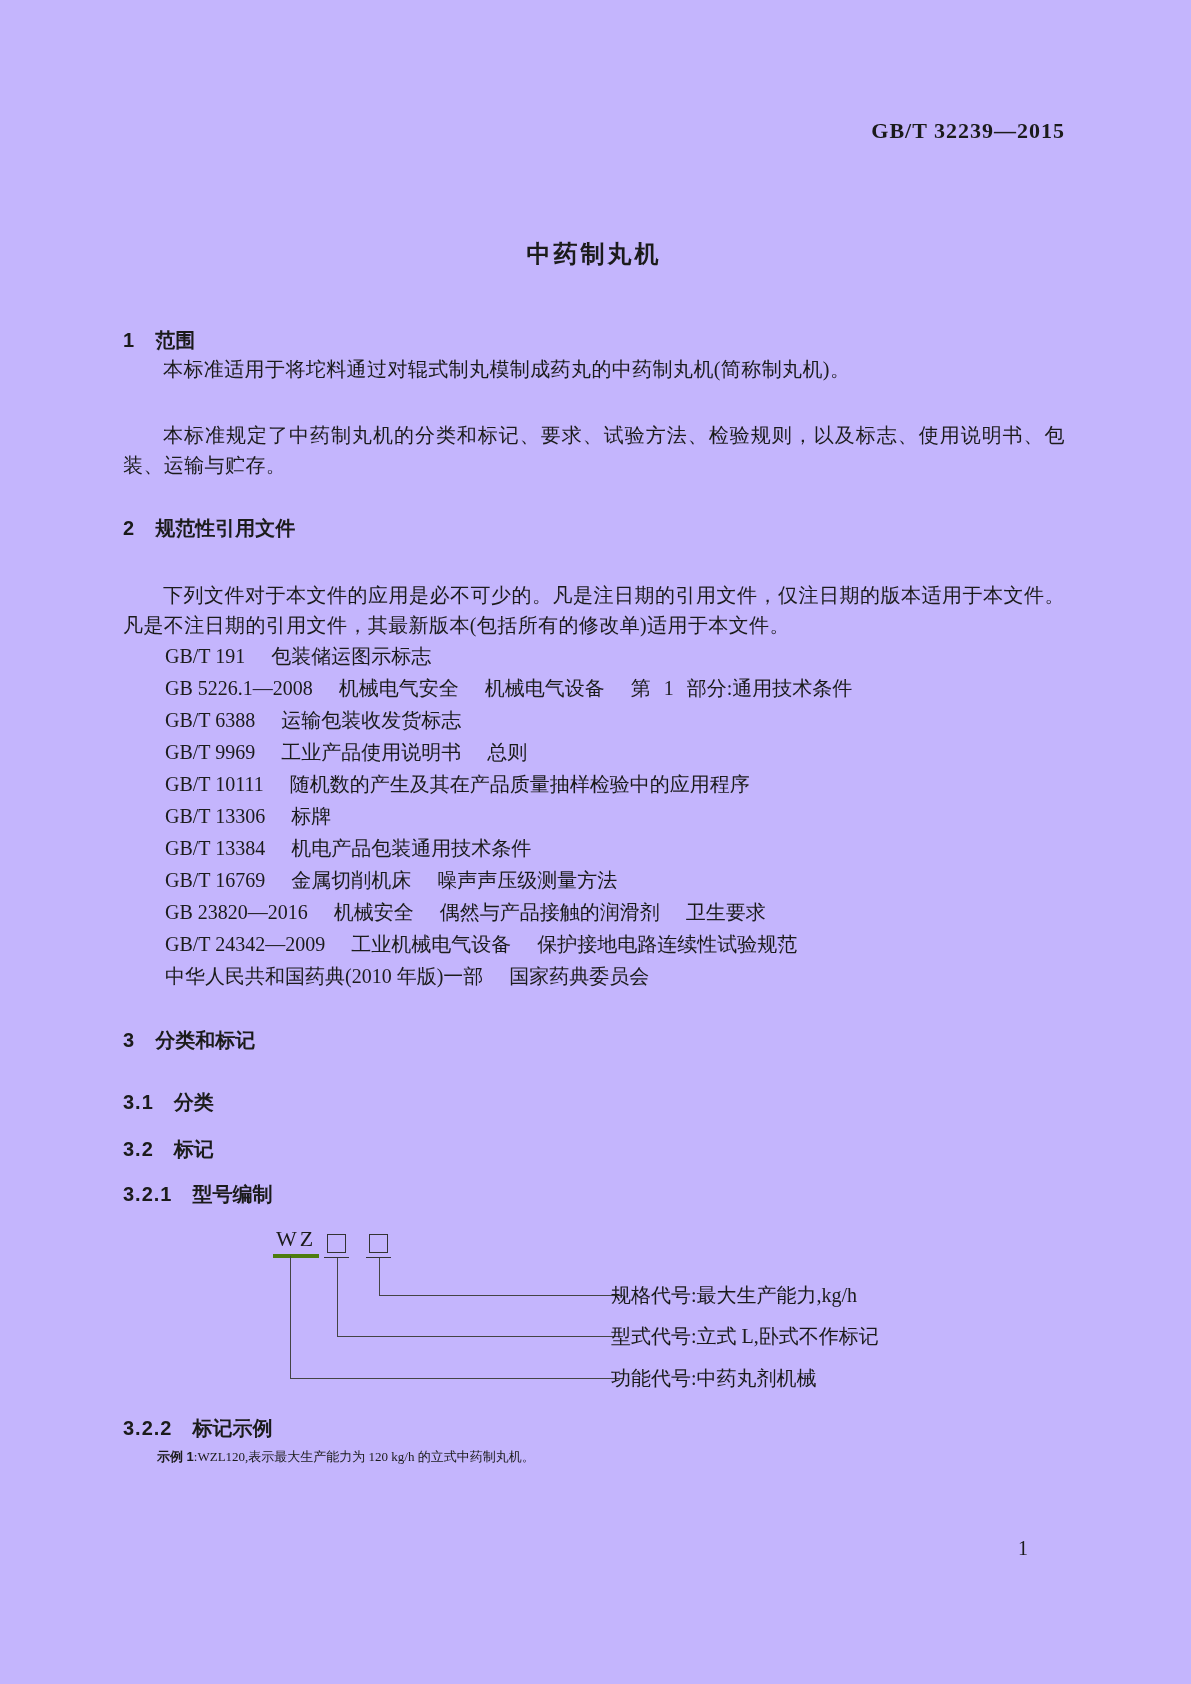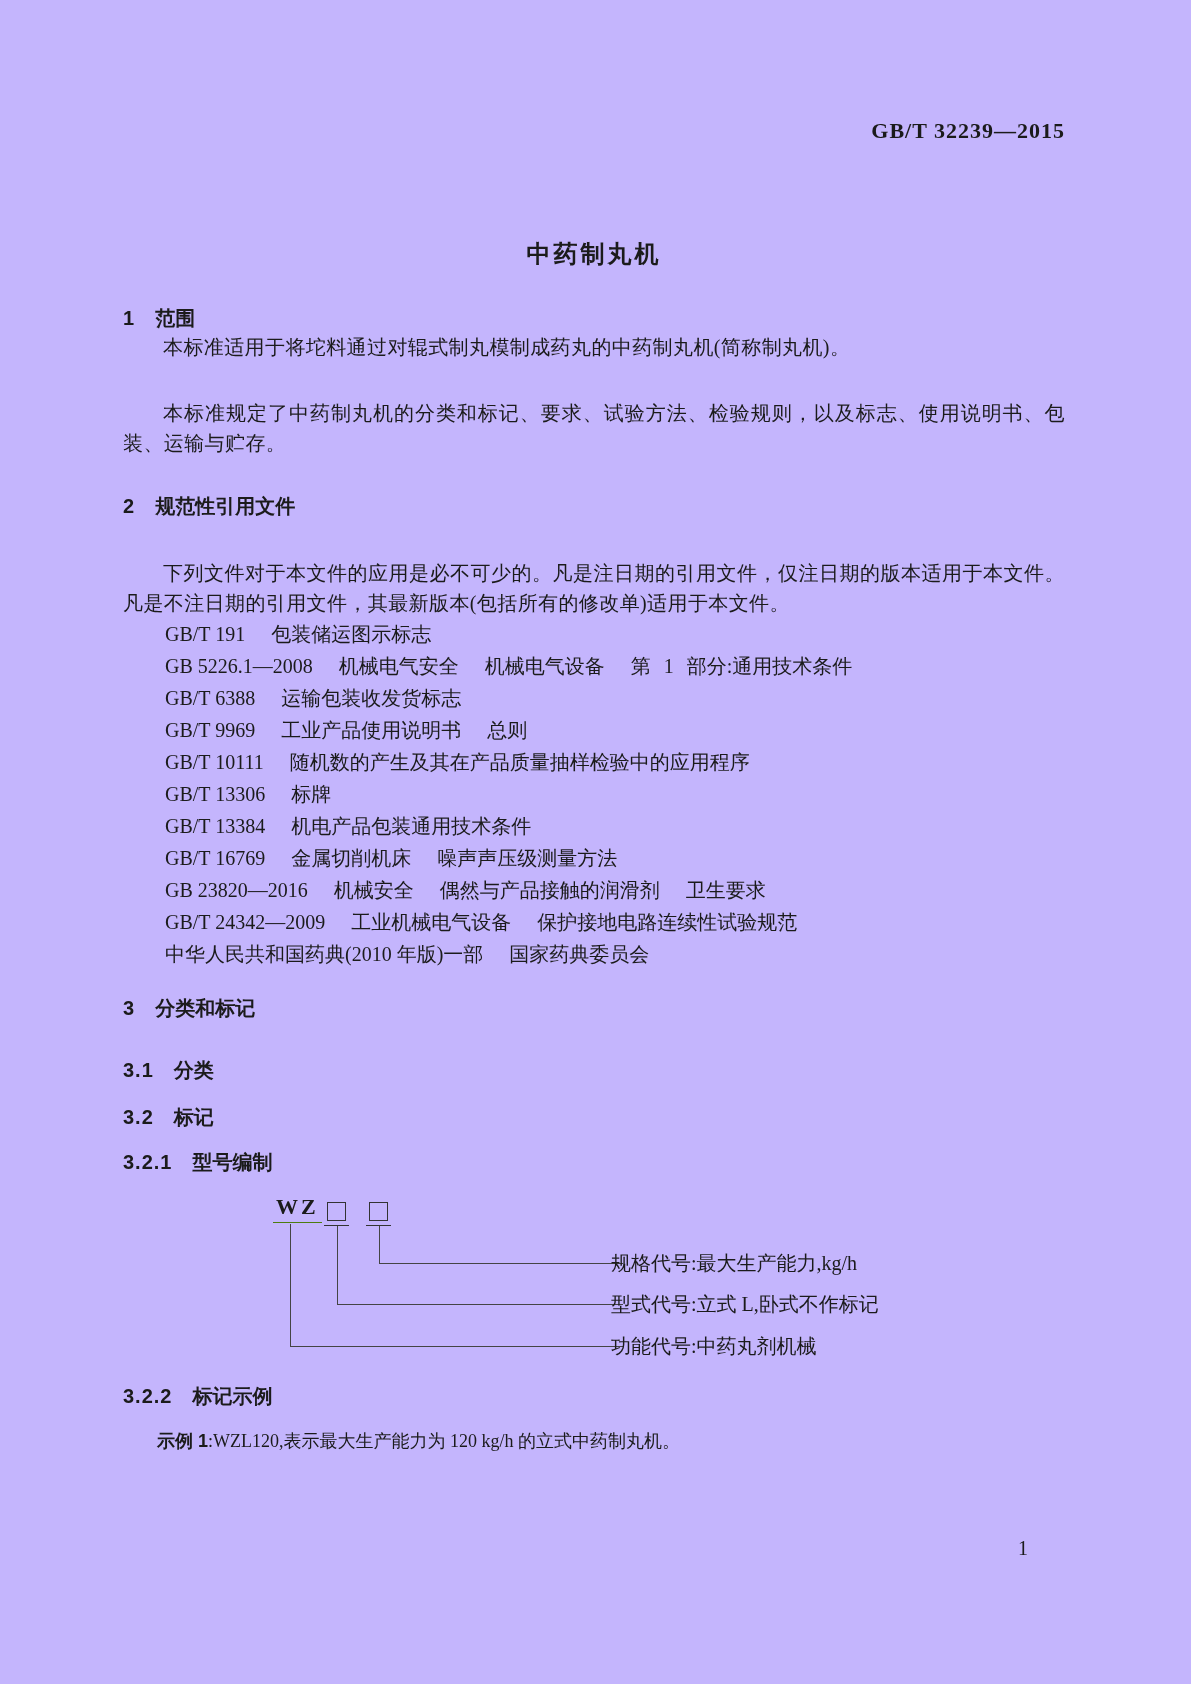--- a/index.html
+++ b/index.html
@@ -34,23 +34,23 @@
     letter-spacing: 3px;
     line-height: 40px;
   }
   .h {
     font-family: "Liberation Sans", "DejaVu Sans", sans-serif;
     font-weight: 700;
     font-size: 20px;
     line-height: 28px;
   }
   .h .h-num { margin-right: 20px; letter-spacing: 1px; }
-  .h1-sec  { margin-top: 30px; }
+  .h1-sec  { margin-top: 52px; }
   .h2-sec  { margin-top: 34px; }
-  .h3-sec  { margin-top: 24px; }
+  .h3-sec  { margin-top: 34px; }
   .h31-sec { margin-top: 34px; }
   .h32-sec { margin-top: 19px; }
   .h321-sec{ margin-top: 17px; }
   .h322-sec{ margin-top: 10px; }
   .para {
     line-height: 30px;
     text-align: justify;
     letter-spacing: 0.4px;
   }
   .indent { text-indent: 2em; }
@@ -66,45 +66,44 @@
     height: 196px;
     width: 100%;
   }
   .diagram .dline { position: absolute; background: #444; }
   .wz-prefix {
     position: absolute;
     left: 150px; top: 18px;
     font-size: 22px;
     letter-spacing: 3px;
     padding: 0 3px 2px 3px;
-    border-bottom: 1px solid #4d7c0f;
-    font-weight: bold;
+    border-bottom: 4px solid #4d7c0f;
   }
   .code-box {
     position: absolute;
     width: 19px; height: 19px;
     border: 1px solid #333;
     top: 26px;
   }
   .code-box-underline {
     position: absolute;
     height: 1px; width: 25px;
     background: #333;
     top: 49px;
   }
   .d-label {
     position: absolute;
     left: 488px;
     line-height: 28px;
     white-space: pre;
   }
   .example-line {
-    margin-top: 17px;
+    margin-top: 1px;
     padding-left: 34px;
-    font-size: 18px;
+    font-size: 13px;
     line-height: 28px;
   }
   .example-line .ex-label {
     font-family: "Liberation Sans", "DejaVu Sans", sans-serif;
     font-weight: 700;
   }
   .page-number {
     position: absolute;
     left: 1018px;
     top: 1534px;

